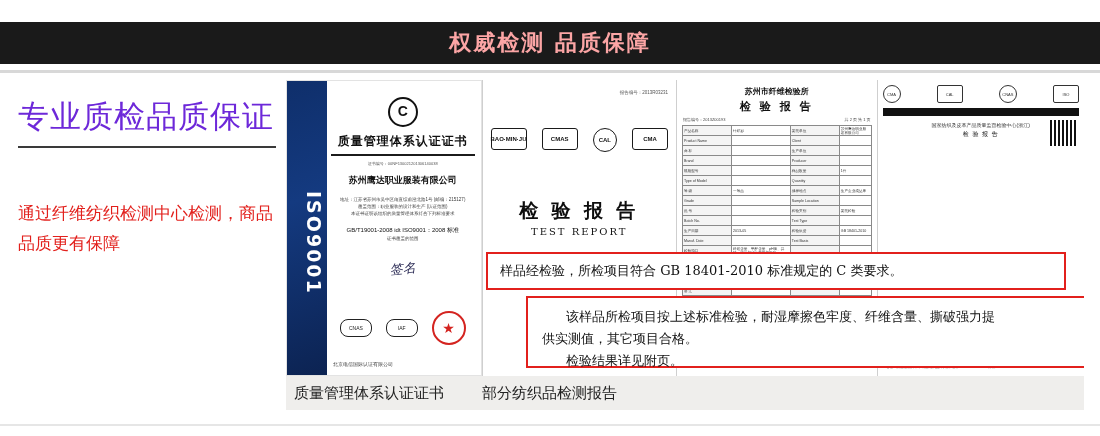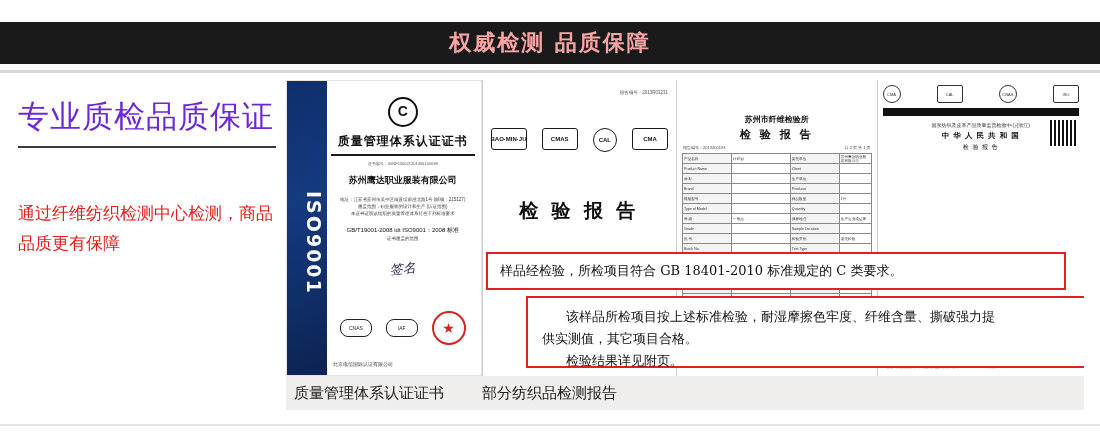--- a/index.html
+++ b/index.html
@@ -195,21 +195,21 @@
   .c2-m {
     width: 34px; height: 20px; border: 1px solid #1a1a1a; border-radius: 3px;
     display: flex; align-items: center; justify-content: center;
     font-size: 6px; color: #111; font-weight: bold; background: #fff;
   }
   .c2-m.round { border-radius: 50%; width: 22px; height: 22px; }
   .c2-title { position: absolute; left: 0; right: 0; top: 118px; text-align: center; font-size: 19px; font-weight: bold; letter-spacing: 4px; color: #0d0d0d; }
   .c2-sub { position: absolute; left: 0; right: 0; top: 146px; text-align: center; font-size: 10px; letter-spacing: 2px; color: #111; font-family: "DejaVu Serif", serif;}
 
   
-  .c3-inner { position: absolute; inset: 0; background: #fff; padding: 6px 5px; box-sizing: border-box; margin-top: 28px;}
+  .c3-inner { position: absolute; inset: 0; background: #fff; padding: 6px 5px; box-sizing: border-box;}
   .c3-title { text-align: center; font-size: 8px; font-weight: bold; color: #111; line-height: 12px;}
   .c3-title2 { text-align: center; font-size: 11px; font-weight: bold; letter-spacing: 3px; color: #111; margin-top: 1px;}
   .c3-meta { display:flex; justify-content: space-between; font-size: 4px; color: #444; margin: 3px 1px;}
   table.grid { width: 100%; border-collapse: collapse; }
   table.grid td {
     border: 1px solid #8a8a8a;
     font-size: 3.6px;
     color: #333;
     height: 9px;
     padding: 0 1px;
@@ -337,20 +337,21 @@
     <div class="cert c2">
       <div class="c2-inner">
         <div class="c2-head">报告编号：2013R03231</div>
         <div class="c2-marks">
           <div class="c2-m">BAO·MIN·JU</div>
           <div class="c2-m">CMAS</div>
           <div class="c2-m round">CAL</div>
           <div class="c2-m">CMA</div>
         </div>
         <div class="c2-title">检 验 报 告</div>
+        <div class="c2-sub">TEST REPORT</div>
       </div>
     </div>
 
     <div class="cert c3">
       <div class="c3-inner">
         <div class="c3-title">苏州市纤维检验所</div>
         <div class="c3-title2">检 验 报 告</div>
         <div class="c3-meta">
           <span>报告编号：2013Z00193</span>
           <span>共 2 页 第 1 页</span>
@@ -473,21 +474,20 @@
     <div class="cert c4">
       <div class="c4-inner">
         <div class="c4-logos">
           <div class="c4-logo circ">CMA</div>
           <div class="c4-logo">CAL</div>
           <div class="c4-logo circ">CNAS</div>
           <div class="c4-logo">ISO</div>
         </div>
         <div class="c4-band"></div>
         <div class="c4-t1">国家纺织及皮革产品质量监督检验中心(浙江)</div>
-        <div class="c4-t2">中 华 人 民 共 和 国</div>
         <div class="c4-t3">检 验 报 告</div>
         <div class="c4-qr"></div>
         <div class="c4-sign">签章</div>
         <div class="c4-foot">地址：浙江省杭州市下城区现代国际大厦  电话：0571-88005100  邮编：310000</div>
       </div>
     </div>
 
   </div>
 
   <div class="callout callout-1">

